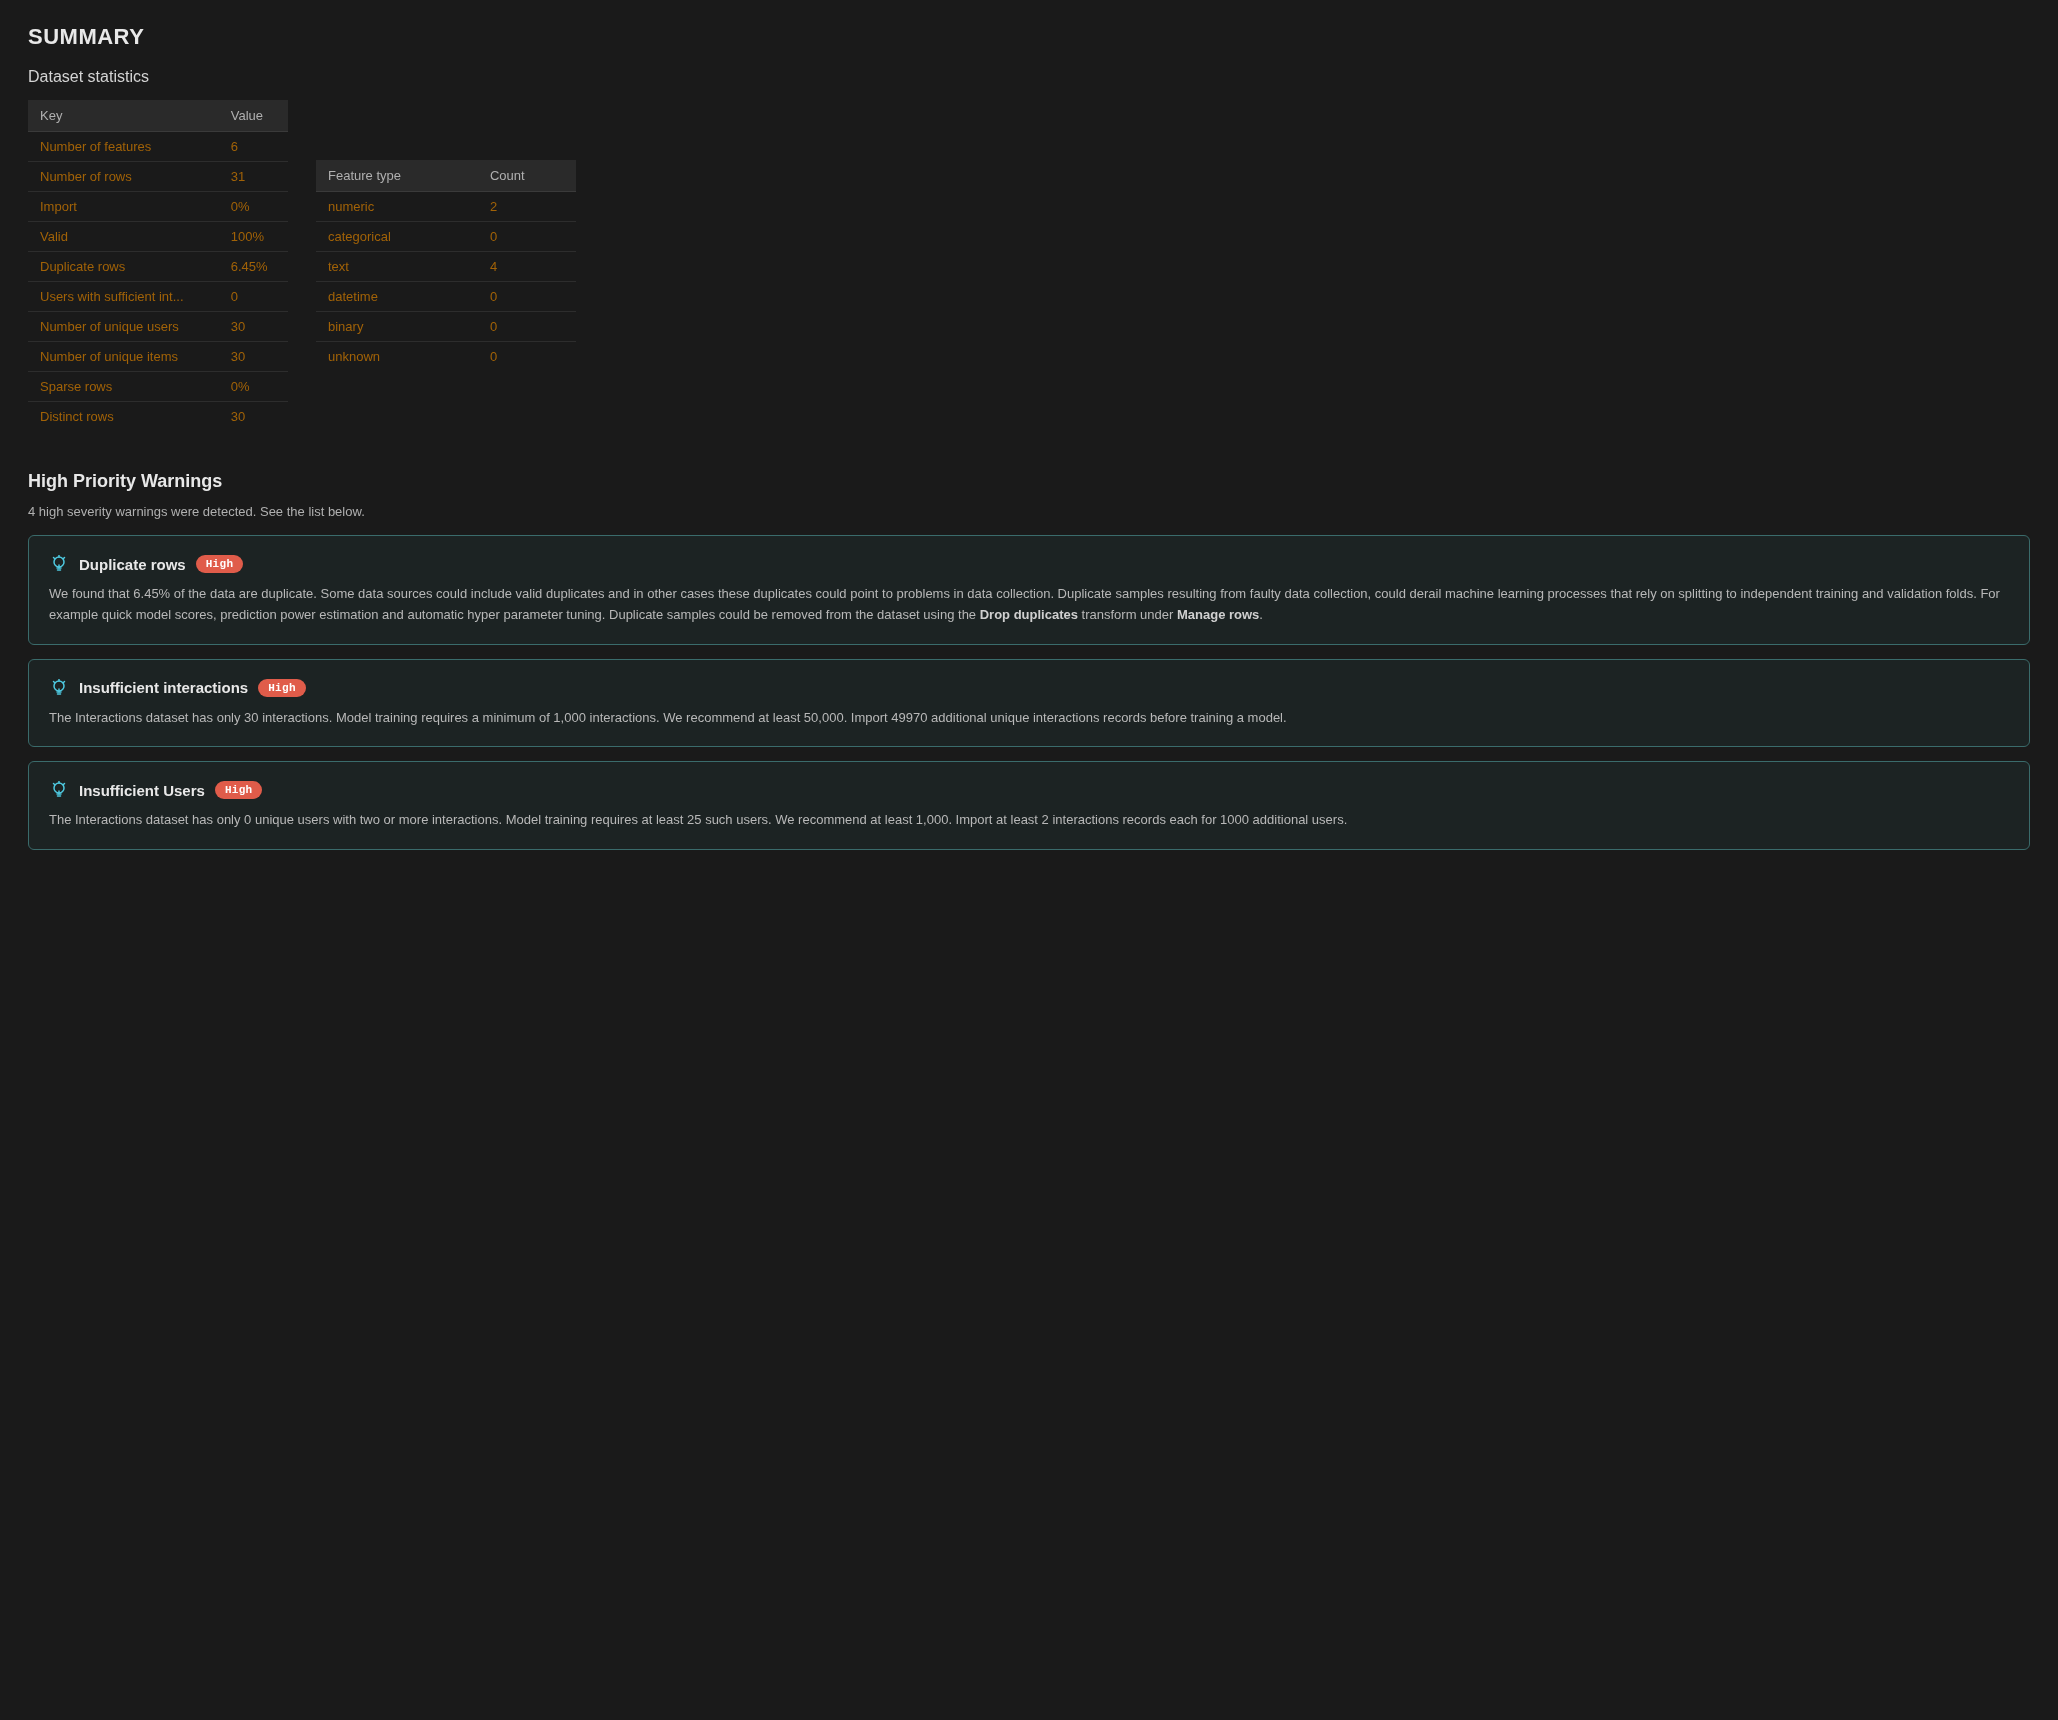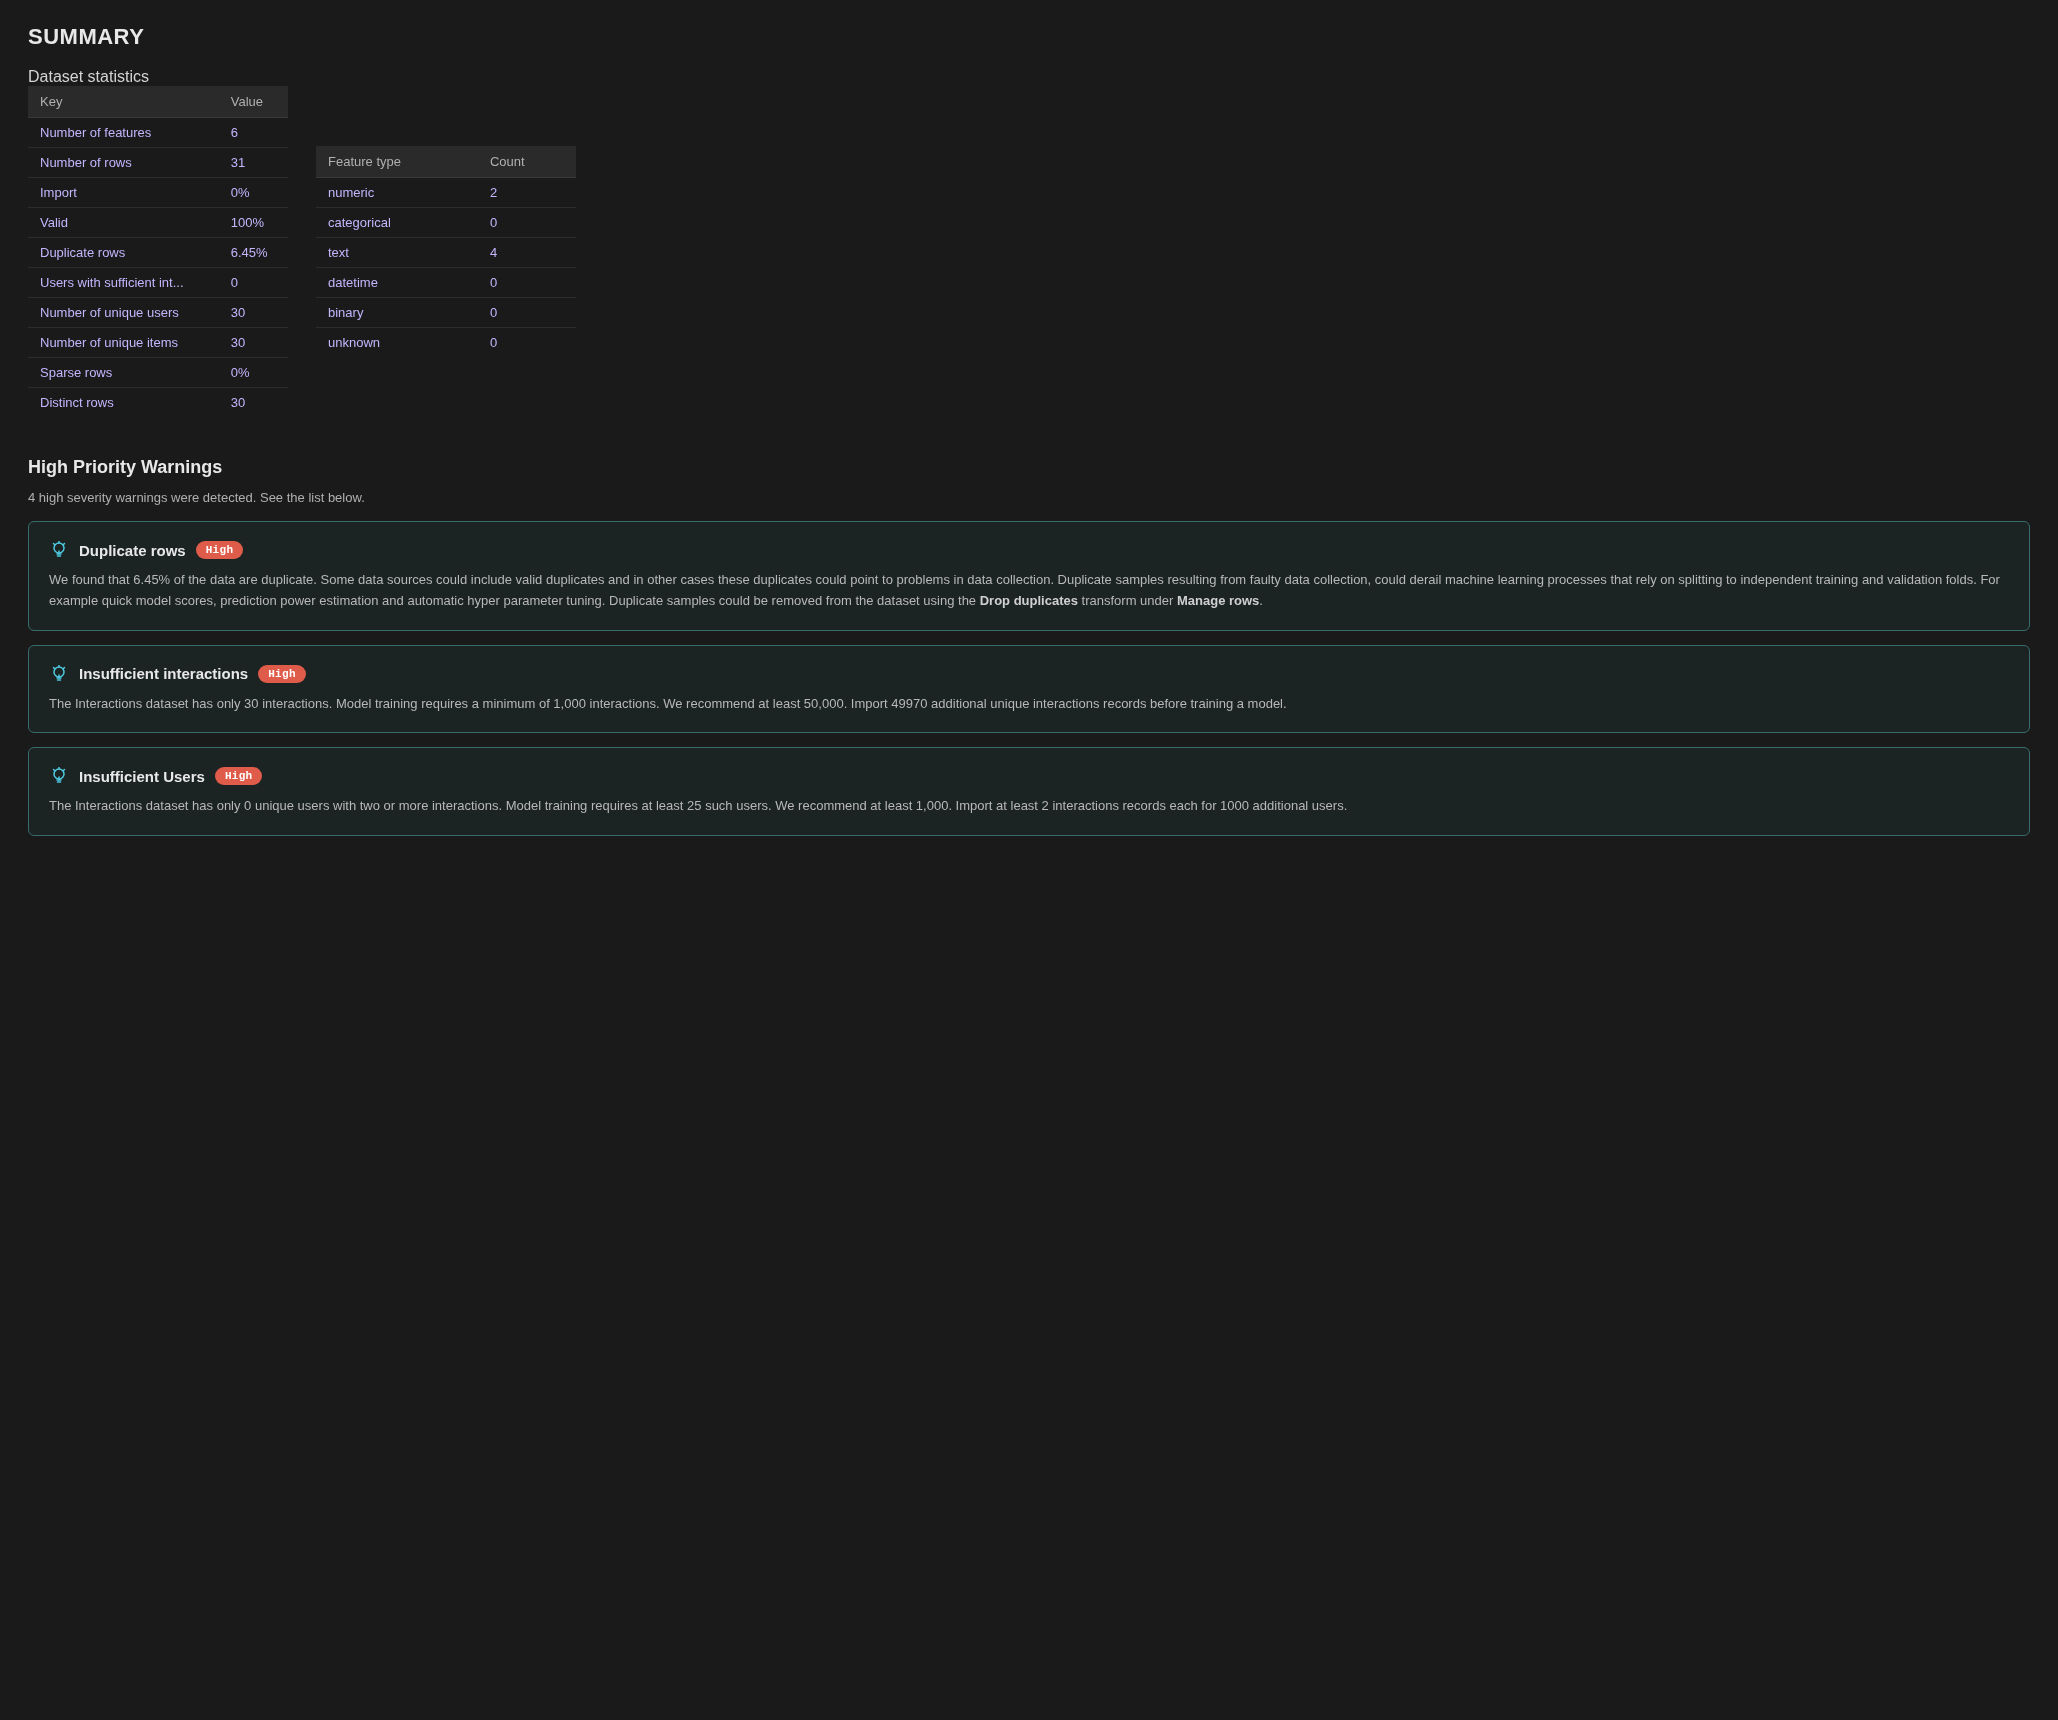--- a/index.html
+++ b/index.html
@@ -15,20 +15,21 @@
       font-size: 22px;
       font-weight: 600;
       color: #e8e8e8;
       margin-bottom: 18px;
       letter-spacing: 0.5px;
     }
     h2 {
       font-size: 16px;
       font-weight: 500;
       color: #d4d4d4;
+      margin-bottom: 14px;
     }
     .section { margin-bottom: 40px; }
     .tables-row {
       display: flex;
       gap: 28px;
       align-items: center;
     }
     table {
       border-collapse: collapse;
       min-width: 260px;
@@ -39,21 +40,21 @@
       font-weight: 500;
       padding: 8px 12px;
       text-align: left;
       border-bottom: 1px solid #3a3a3a;
       font-size: 13px;
     }
     table td {
       padding: 7px 12px;
       border-bottom: 1px solid #2d2d2d;
       font-size: 13px;
-      color: #c4b5fd;
+      color: #a16207;
     }
     table tr:last-child td {
       border-bottom: none;
     }
     .warning-section { margin-top: 28px; }
     .warning-intro {
       font-size: 13px;
       color: #b0b0b0;
       margin-bottom: 16px;
     }

